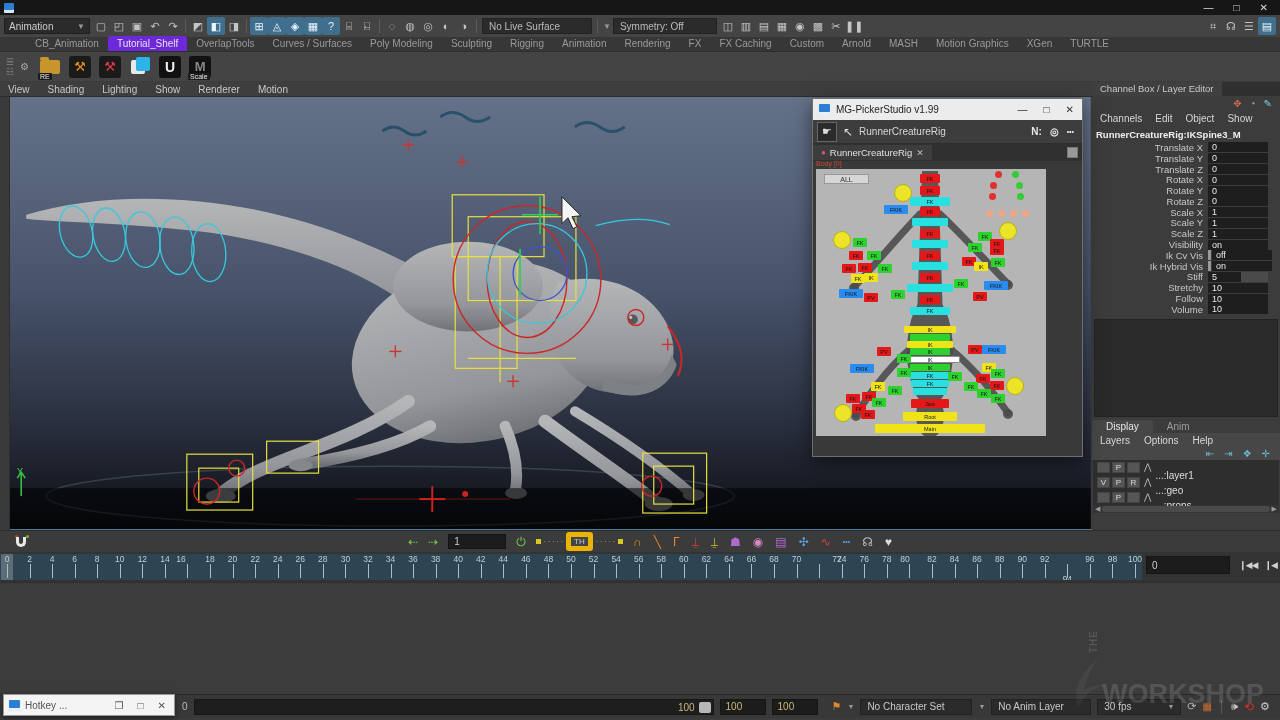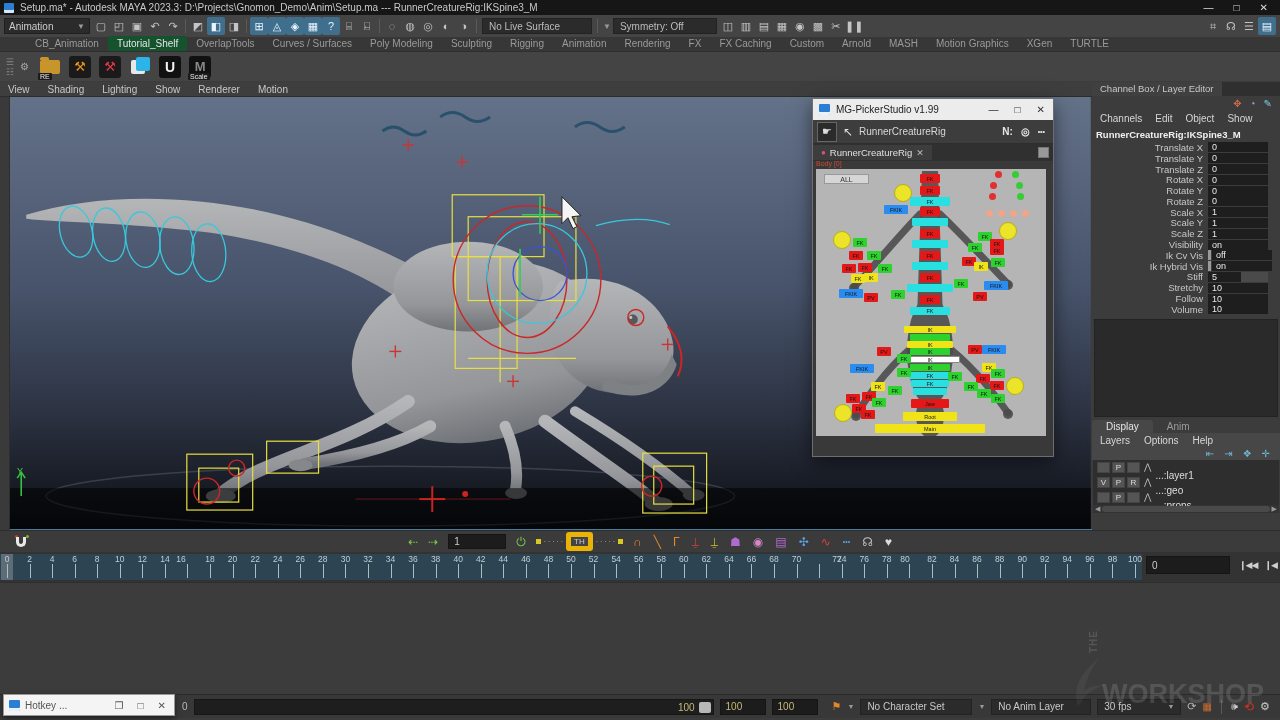--- a/index.html
+++ b/index.html
@@ -25,21 +25,21 @@
         color:#c4c4c4; font-size:11px; border-radius:2px; }
   .ib.on { background:#3f6f8d; color:#e8f4ff; }
   .fieldbox { height:16px; background:#2b2b2b; border:1px solid #222; color:#bbb; font-size:10px;
               display:flex; align-items:center; padding:0 6px; }
   .tiny { font-size:8px; color:#999; }
 
   
   #shelftabs { left:0; top:37px; width:1280px; height:15px; background:#373737; display:flex;
                align-items:flex-end; gap:0; padding-left:26px; border-bottom:1px solid #2e2e2e; }
   .shelftab { font-size:10px; color:#9a9a9a; padding:2px 9px; }
-  .shelftab.active { color:#e4e4e4; background:#14532d; border-radius:3px 3px 0 0; }
+  .shelftab.active { color:#e4e4e4; background:#6d28d9; border-radius:3px 3px 0 0; }
   #shelfrow { left:0; top:52px; width:1280px; height:29px; background:#444; display:flex;
               align-items:center; gap:4px; padding-left:6px; }
   .shelfitem { width:26px; height:26px; position:relative; display:flex; align-items:center; justify-content:center; }
   .folderic { width:20px; height:14px; background:#c8952c; border-radius:2px; position:relative; }
   .folderic:before { content:""; position:absolute; top:-3px; left:0; width:9px; height:3px; background:#c8952c; border-radius:2px 2px 0 0; }
   .sublabel { position:absolute; bottom:0; left:1px; background:#1a1a1a; color:#eee; font-size:7px; padding:0 2px; border-radius:1px; }
   .charic { width:22px; height:22px; border-radius:3px; background:#1a1a1a; display:flex; align-items:center; justify-content:center; font-size:13px; }
   .sq2 { width:22px; height:22px; position:relative; }
   .sq2 .a { position:absolute; left:2px; top:4px; width:14px; height:14px; background:#e8e8e8; border-radius:2px; }
   .sq2 .b { position:absolute; left:7px; top:1px; width:14px; height:14px; background:#2ab4e8; border-radius:2px; }
@@ -87,21 +87,21 @@
   .lerow { display:flex; align-items:center; height:15px; gap:2px; padding-left:4px; }
   .lerow .bx { width:13px; height:11px; background:#555; border:1px solid #444; color:#ddd;
                font-size:8px; display:flex; align-items:center; justify-content:center; }
   .lerow .ramp { color:#bbb; font-size:9px; margin:0 2px; }
   .lerow .nm { color:#ddd; font-size:10px;margin-top:17px; }
   #lescroll { display:flex; align-items:center; height:8px; background:#333; margin:0 1px; }
   #lescroll .la { color:#999; font-size:7px; padding:0 2px; }
   #lescroll .track { flex:1; height:6px; background:#4a4a4a; border-radius:3px; }
 
   
-  #picker { left:812px; top:98px; width:242px; height:359px; background:#393939; border:1px solid #6e6e6e;
+  #picker { left:812px; top:98px; width:271px; height:359px; background:#393939; border:1px solid #6e6e6e;
             box-shadow:0 6px 18px rgba(0,0,0,.5); }
   #pk-title { height:21px; background:#ececec; display:flex; align-items:center; font-size:10px; color:#222; }
   #pk-title .ic { width:11px; height:11px; background:#2a7fd4; margin:0 6px 0 6px; border-radius:1px; box-shadow:inset 0 -3px 0 #e8f2fc; }
   #pk-title .btns { margin-left:auto; display:flex; gap:16px; padding-right:8px; color:#333; font-size:10px; }
   #pk-tools { height:24px; background:#3d3d3d; display:flex; align-items:center; gap:6px; padding-left:4px; border-bottom:1px solid #2e2e2e; }
   #pk-tools .tbtn { width:20px; height:20px; background:#2b2b2b; border:1px solid #666; color:#ddd;
                     display:flex; align-items:center; justify-content:center; font-size:11px; }
   #pk-tools .cursor { color:#ddd; font-size:12px; }
   #pk-tools .ns { color:#d8d8d8; font-size:10px; }
   #pk-tools .right { margin-left:auto; display:flex; gap:8px; padding-right:8px; color:#e8e8e8; font-size:10px; font-weight:bold; align-items:center; }
@@ -176,21 +176,20 @@
   #watermark .the { position:absolute; left:20px; top:8px; font-size:10px; transform:rotate(-90deg); transform-origin:left top; letter-spacing:1px; }
   #watermark svg { position:absolute; left:-8px; top:0; opacity:.35; }
 </style>
 </head>
 <body>
 
 <div id="stage">
 
   <div id="titlebar" class="abs">
     <span class="appicon"></span>
-    <span>Setup.ma* - Autodesk MAYA 2023.3: D:\Projects\Gnomon_Demo\Anim\Setup.ma  ---  RunnerCreatureRig:IKSpine3_M</span>
     <span class="winbtns">
       <span>—</span>
       <span>□</span>
       <span>✕</span>
     </span>
   </div>
 
   <div id="statusbar" class="abs">
     <div class="menuset">
       <span>Animation</span>
@@ -828,21 +827,21 @@
         <div class="ticklbl" style="left: 954.52px;">84</div>
         <div class="tick" style="left: 977.08px;"></div>
         <div class="ticklbl" style="left: 977.08px;">86</div>
         <div class="tick" style="left: 999.64px;"></div>
         <div class="ticklbl" style="left: 999.64px;">88</div>
         <div class="tick" style="left: 1022.2px;"></div>
         <div class="ticklbl" style="left: 1022.2px;">90</div>
         <div class="tick" style="left: 1044.76px;"></div>
         <div class="ticklbl" style="left: 1044.76px;">92</div>
         <div class="tick" style="left: 1067.32px;"></div>
-        <div class="ticklbl" style="left: 1067.32px;">94</div>
+        <div class="ticklbl" style="left: 1067.32px; margin-top: 20px;">94</div>
         <div class="tick" style="left: 1089.88px;"></div>
         <div class="ticklbl" style="left: 1089.88px;">96</div>
         <div class="tick" style="left: 1112.44px;"></div>
         <div class="ticklbl" style="left: 1112.44px;">98</div>
         <div class="tick" style="left: 1135px;"></div>
         <div class="ticklbl" style="left: 1135px;">100</div>
       </div>
     <div id="tfield">0</div>
     <div id="playbtns">
         <span class="pb" style="padding: 0px 3px;">❙◀◀</span>

